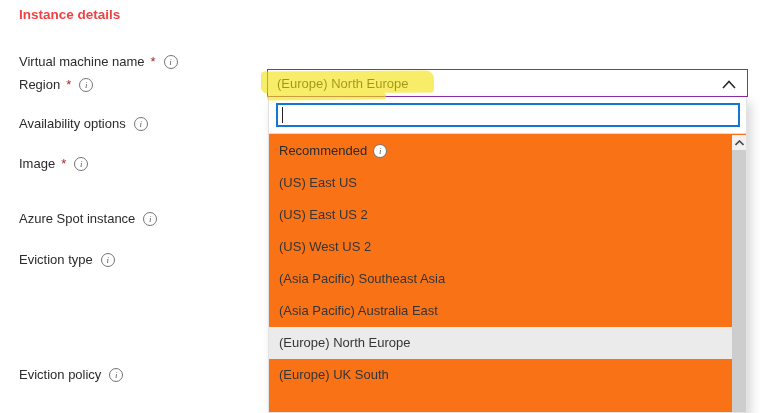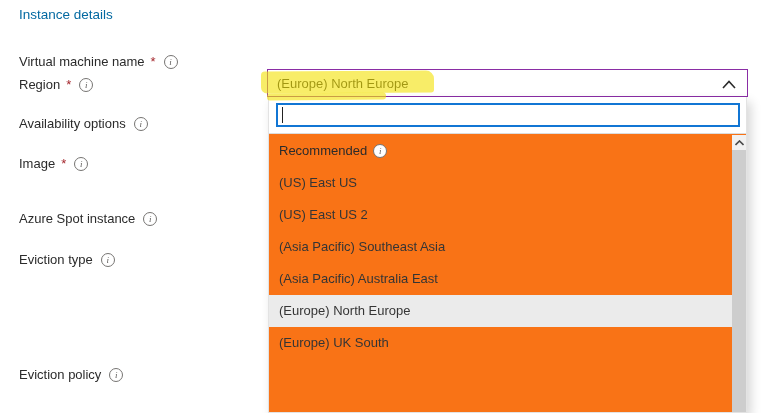--- a/index.html
+++ b/index.html
@@ -4,21 +4,21 @@
 <style>
   * { margin:0; padding:0; box-sizing:border-box; }
   html,body { background:#ffffff; }
   body { font-family:"Liberation Sans", sans-serif; color:#2b2b2b; }
   .stage {
     position:relative; width:769px; height:413px; overflow:hidden; background:#fff;
   }
   
   .section-title {
     position:absolute; left:19px; top:7px;
-    font-size:13.5px; font-weight:normal; color:#0369a1;
+    font-size:13.5px; font-weight:bold; color:#ef4444;
   }
   .field-row {
     position:absolute; left:19px; display:flex; align-items:center; gap:5px;
     font-size:13px; color:#2b2b2b; white-space:nowrap;
   }
   .req { color:#a4262c; font-size:13px; margin-left:1px; }
   .req:empty { display:none; }
   .info-icon {
     display:inline-flex; align-items:center; justify-content:center;
     width:14px; height:14px; border:1px solid #767472; border-radius:50%;
@@ -134,20 +134,21 @@
       <div class="caret"></div>
     </div>
 
     <div class="listbox">
       <div class="row header">
         <span>Recommended</span>
         <span class="info-icon" style="margin-left:6px">i</span>
       </div>
       <div class="row">(US) East US</div>
       <div class="row">(US) East US 2</div>
+      <div class="row">(US) West US 2</div>
       <div class="row">(Asia Pacific) Southeast Asia</div>
       <div class="row">(Asia Pacific) Australia East</div>
       <div class="row selected">(Europe) North Europe</div>
       <div class="row">(Europe) UK South</div>
     </div>
 
     <div class="sbar">
       <div class="sbar-btn">
         <svg width="9" height="6" viewBox="0 0 9 6">
             <polyline points="0.5,5 4.5,1 8.5,5" fill="none" stroke="#4a4a4a" stroke-width="1.6"></polyline>

